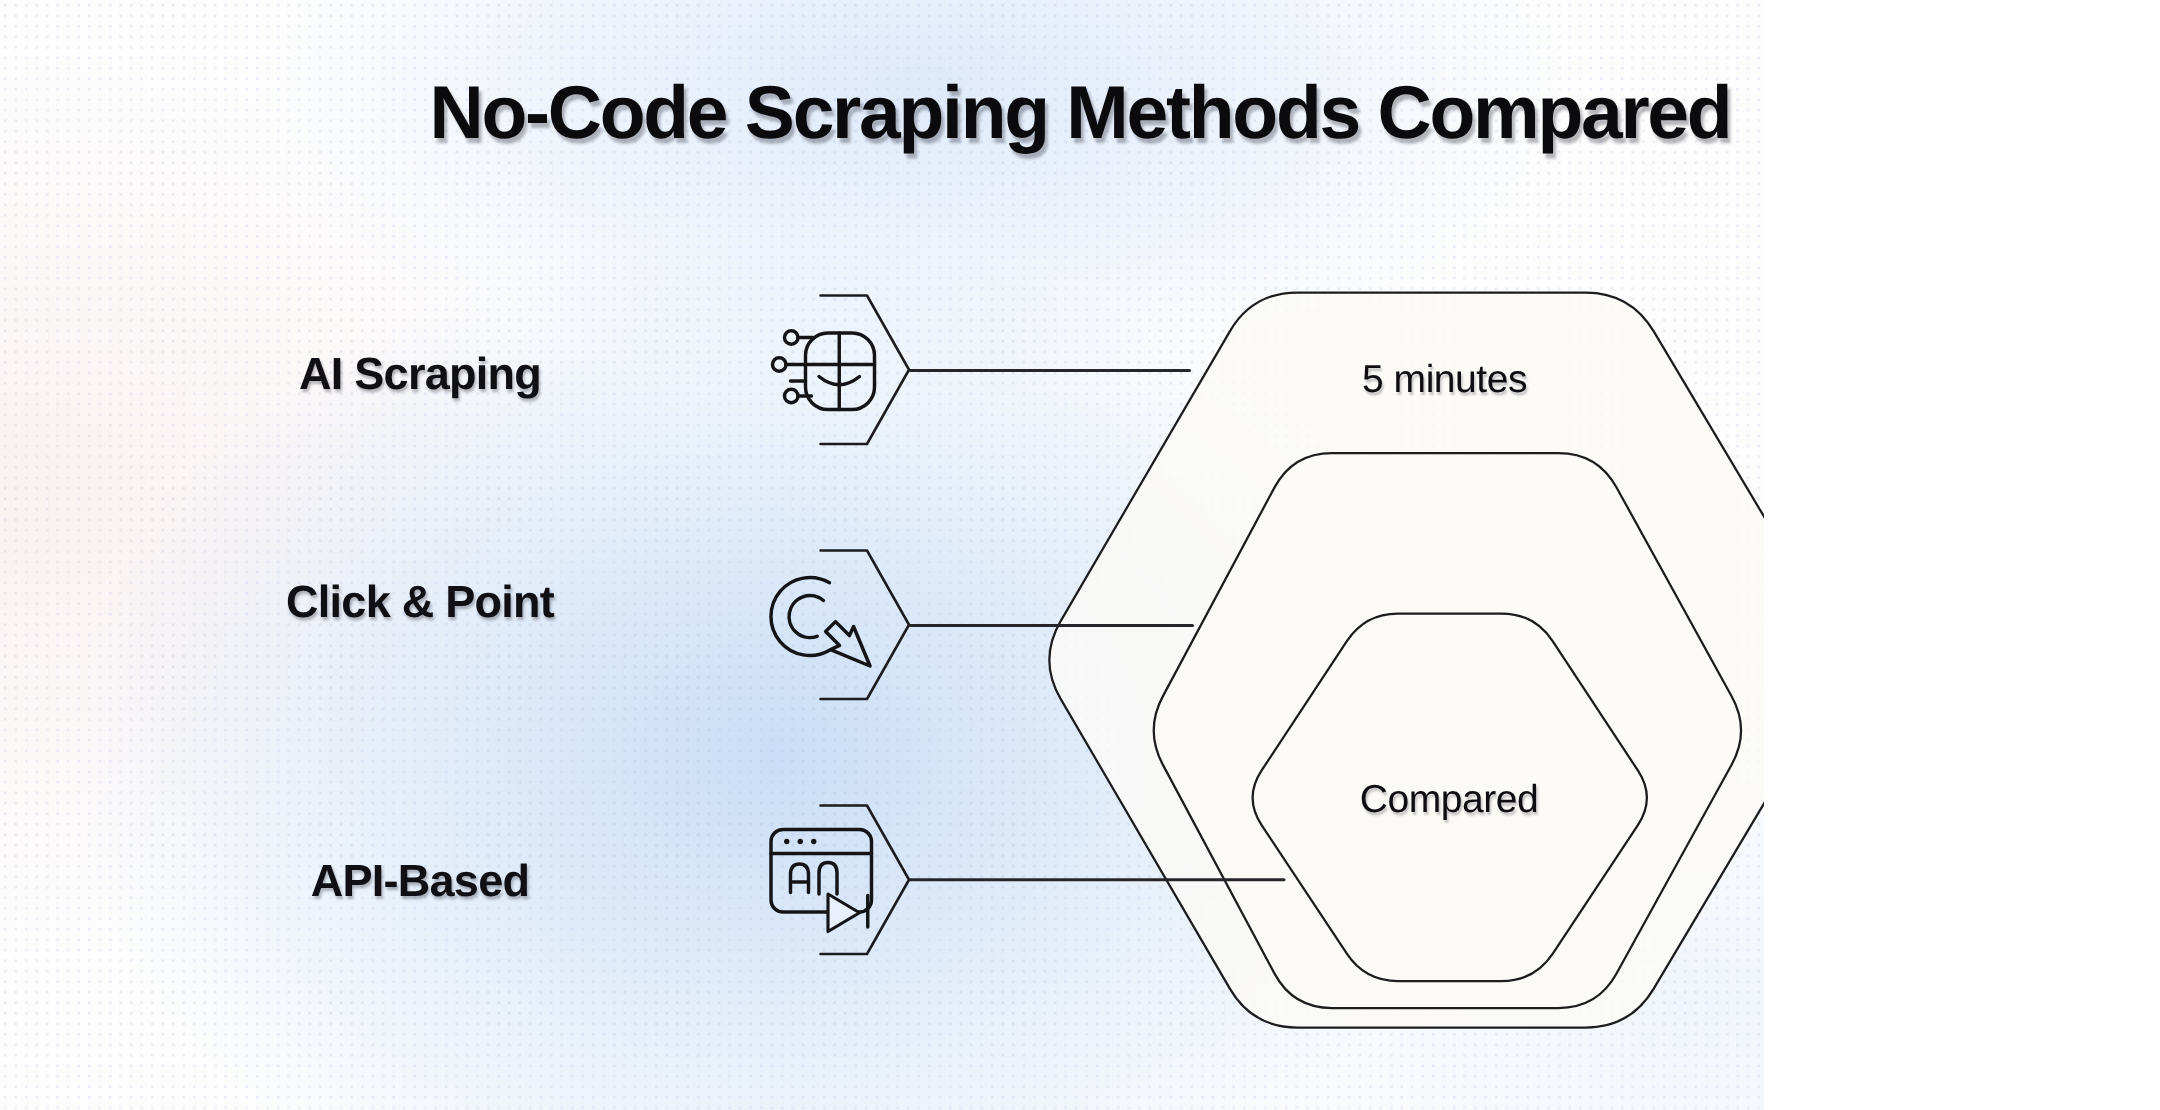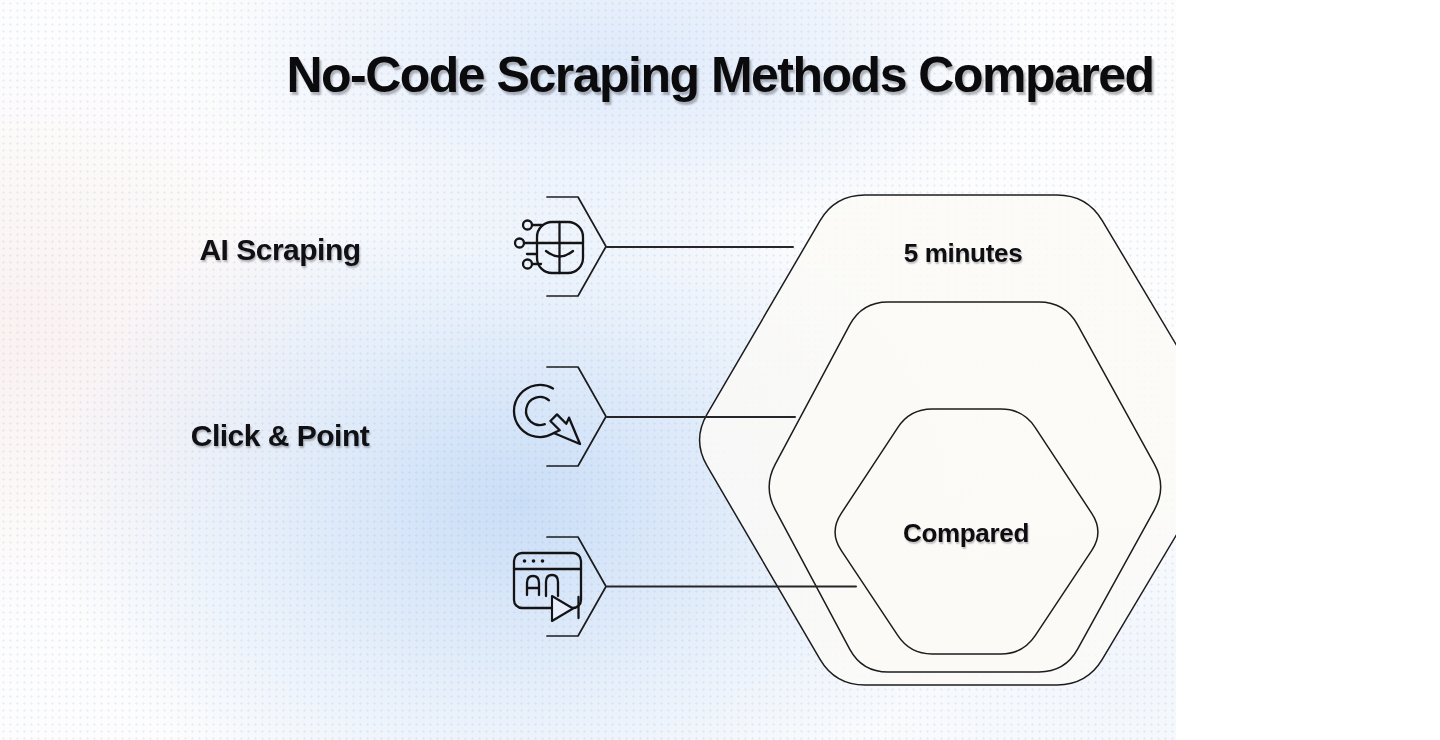--- a/index.html
+++ b/index.html
@@ -30,21 +30,21 @@
     width:400px;left:80px;
     text-align:center;
     font-size:30px;font-weight:700;letter-spacing:-0.5px;
     color:#101014;
     text-shadow:1px 2px 2px rgba(20,20,30,0.30);
     white-space:nowrap;
   }
   .level-label{
     position:absolute;
     transform:translate(-50%,-50%);
-    font-size:26px;font-weight:700;letter-spacing:-0.3px;
+    font-size:26px;font-weight:400;letter-spacing:-0.3px;
     color:#0e0e12;
     text-shadow:1px 2px 1.5px rgba(20,20,30,0.25);
     white-space:nowrap;
   }
   svg{position:absolute;left:0;top:0;}
 </style>
 </head>
 <body>
 
 <div class="canvas">
@@ -117,18 +117,19 @@
       <path d="M527,595 V583 Q527,576 533,576 Q539,576 539,583 V595 M527,588 H539"></path>
       <path d="M546,596 V582 Q546,575 552,575 Q558,575 558,582 V596"></path>
       <path d="M552,596 L573,608.5 L552,621 Z" fill="#e9effb" stroke-width="2.1"></path>
       <line x1="578.5" y1="597" x2="578.5" y2="618"></line>
     </g>
   </svg>
 
   <div class="title">No-Code Scraping Methods Compared</div>
 
   <div class="method-label" style="top:233px;">AI Scraping</div>
-  <div class="method-label" style="top:419px;">Click &amp; Point</div>
+  <div class="method-label" style="top:385px;">Click &amp; Point</div>
+  <div class="method-label" style="top:571px;">API-Based</div>
 
   <div class="level-label" style="left:963px;top:253px;">5 minutes</div>
   <div class="level-label" style="left:966px;top:533px;">Compared</div>
 
 </div>
 
 </body></html>

